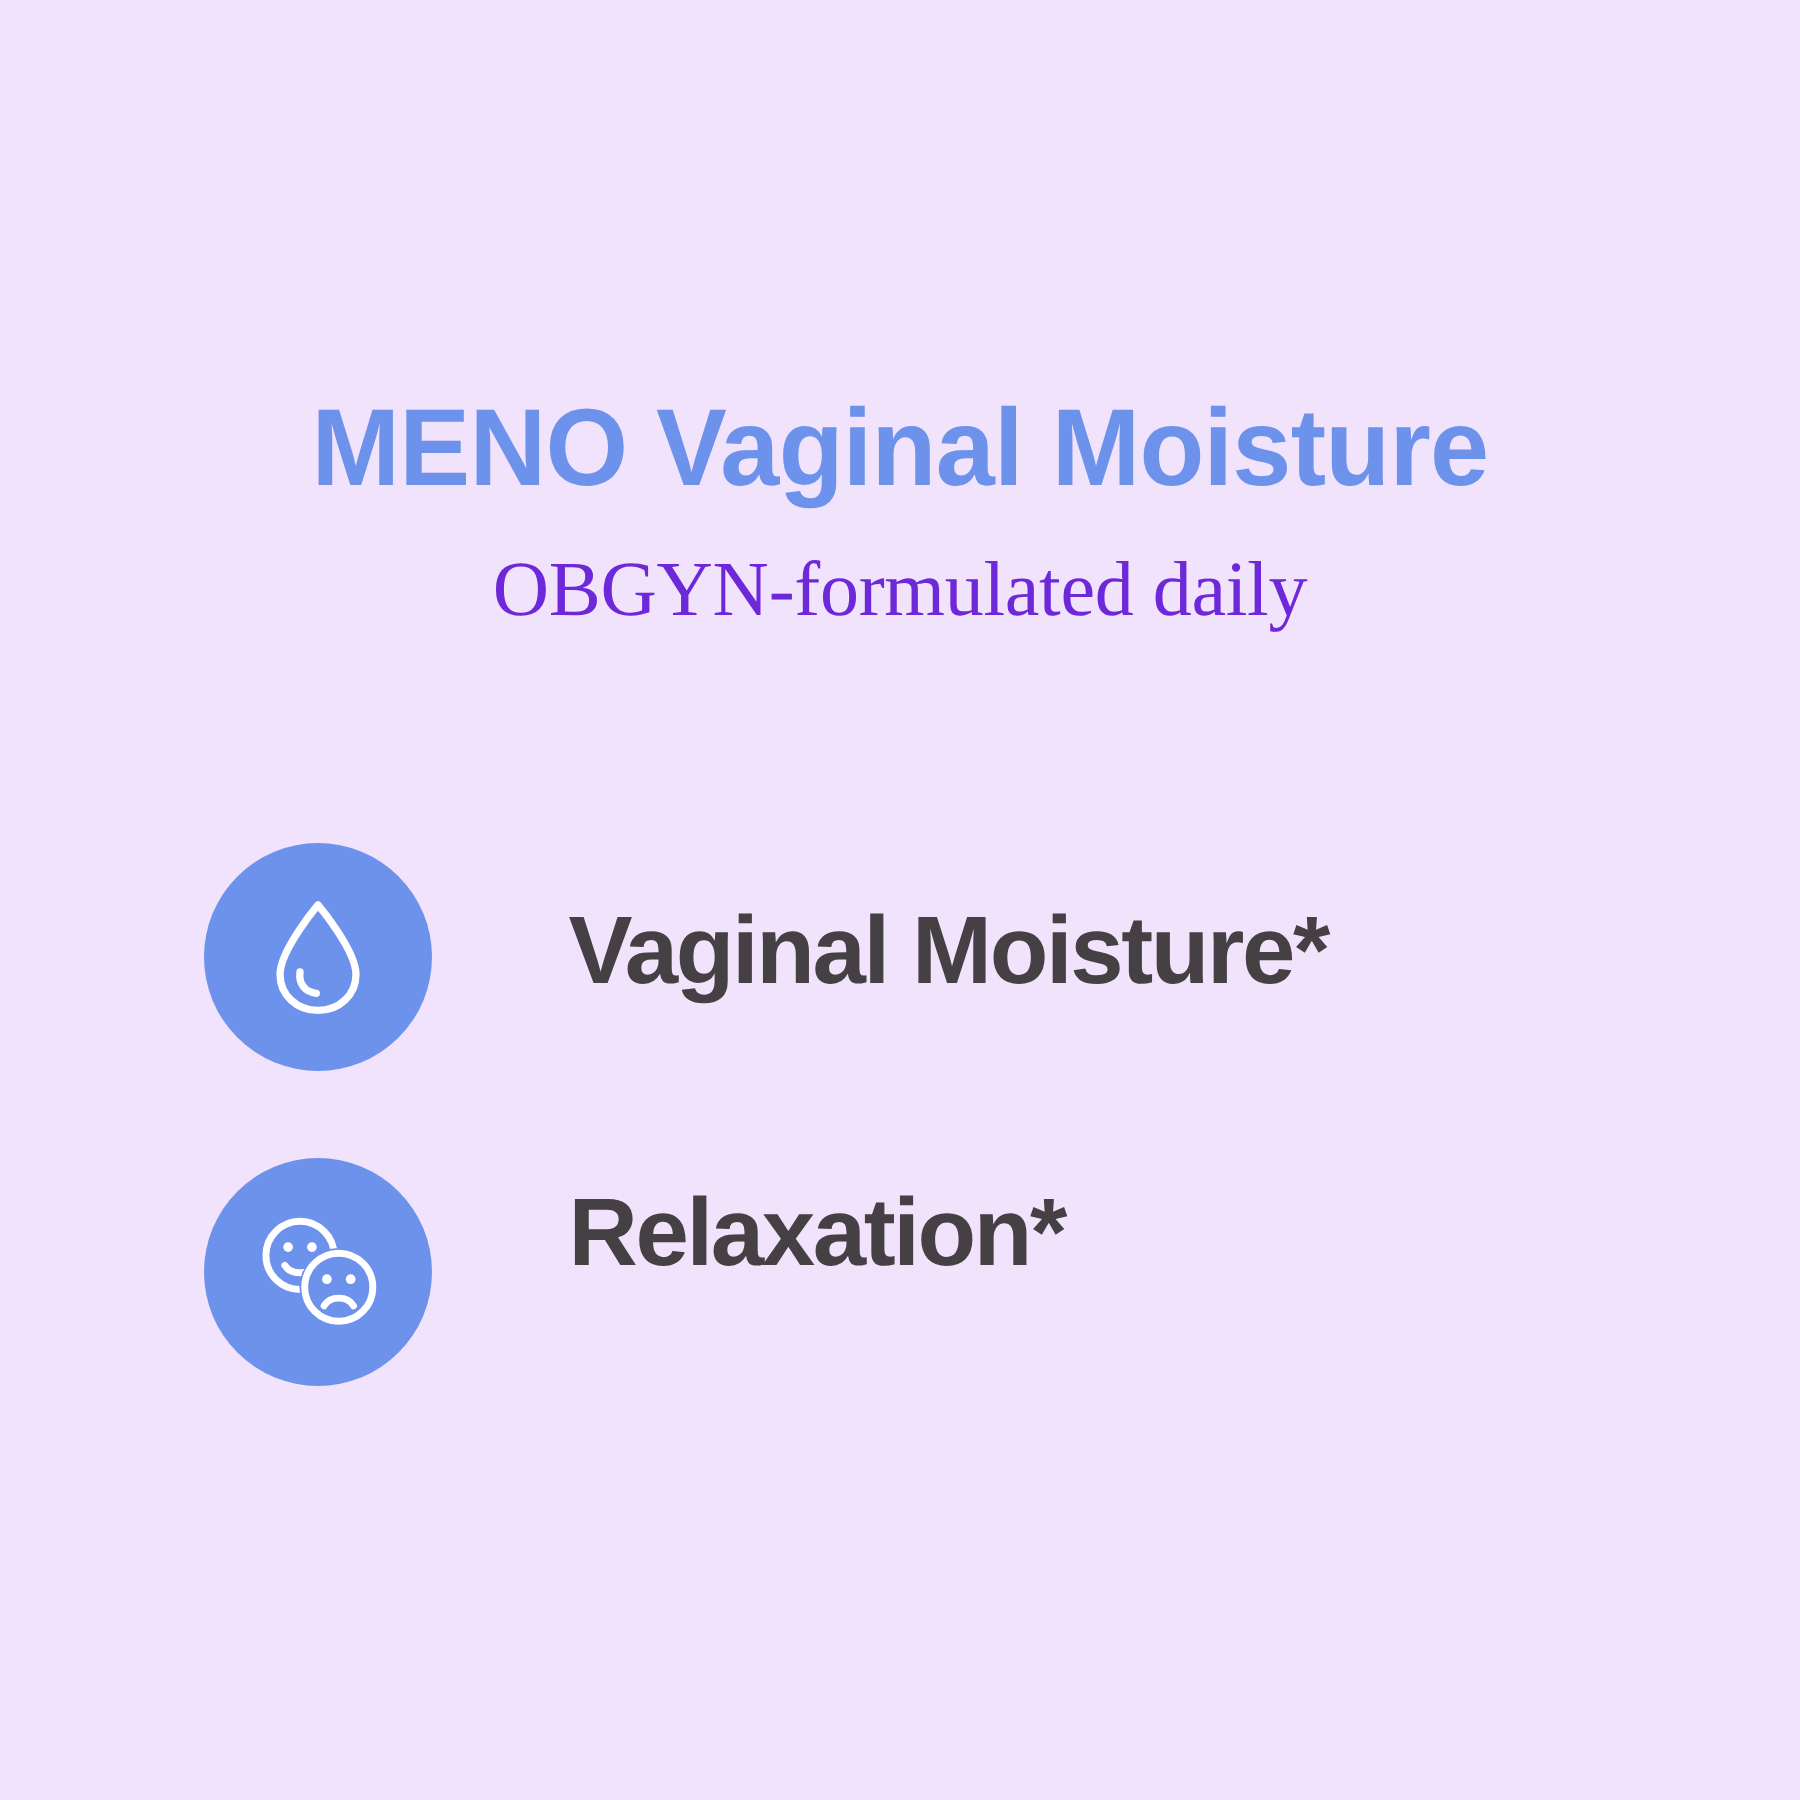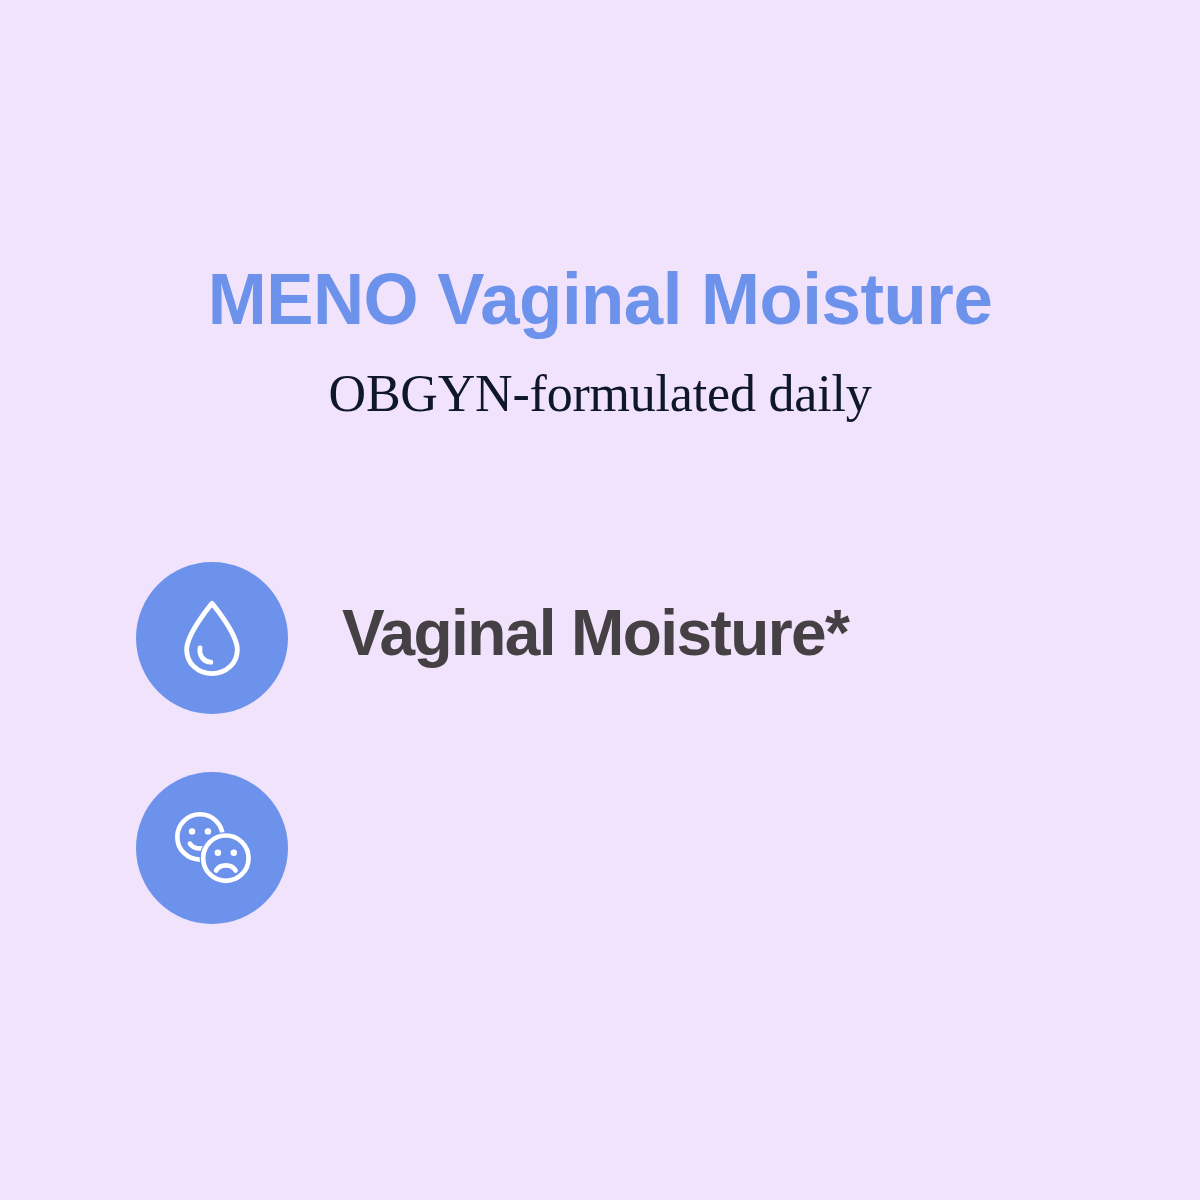--- a/index.html
+++ b/index.html
@@ -44,21 +44,21 @@
     transform-origin: center center;
     white-space: nowrap;
   }
 
   .product-subtitle {
     margin: 28px 0 0 0;
     font-family: "Liberation Serif", serif;
     font-weight: 400;
     font-size: 52px;
     line-height: 1.16;
-    color: #0f172a;
+    color: #6d28d9;
     letter-spacing: -0.2px;
   }
 
   .product-subtitle .sub-line {
     display: block;
   }
 
   
   .benefits {
     position: absolute;
@@ -88,21 +88,21 @@
     justify-content: center;
     filter: blur(0.35px);
   }
 
   .icon-badge svg {
     display: block;
   }
 
   .benefit-label {
     flex: 1 1 auto;
-    margin-left: 54px;
+    margin-left: 91px;
     font-family: "Liberation Sans", sans-serif;
     font-weight: 700;
     font-size: 64px;
     line-height: 1.12;
     letter-spacing: -1.6px;
     color: #454043;
   }
 
   
   .benefit-row-moisture .benefit-label {
@@ -158,17 +158,18 @@
 
             <circle cx="33.5" cy="31.5" r="14.2" fill="#6d92ec"></circle>
             <circle cx="33.5" cy="31.5" r="12.3" stroke="#ffffff" stroke-width="2.5" fill="none"></circle>
             <circle cx="29.2" cy="28.6" r="1.75" fill="#ffffff"></circle>
             <circle cx="37.8" cy="28.6" r="1.75" fill="#ffffff"></circle>
             <path d="M28.2 38.2 C30.4 34.5 36.6 34.5 38.8 38.2" stroke="#ffffff" stroke-width="2.5" stroke-linecap="round" fill="none"></path>
           </svg>
         </span>
       </div>
       <div class="benefit-label">
+        <span class="label-line">Relaxation*</span>
       </div>
     </div>
 
   </div>
 </div>
 
 </body></html>

